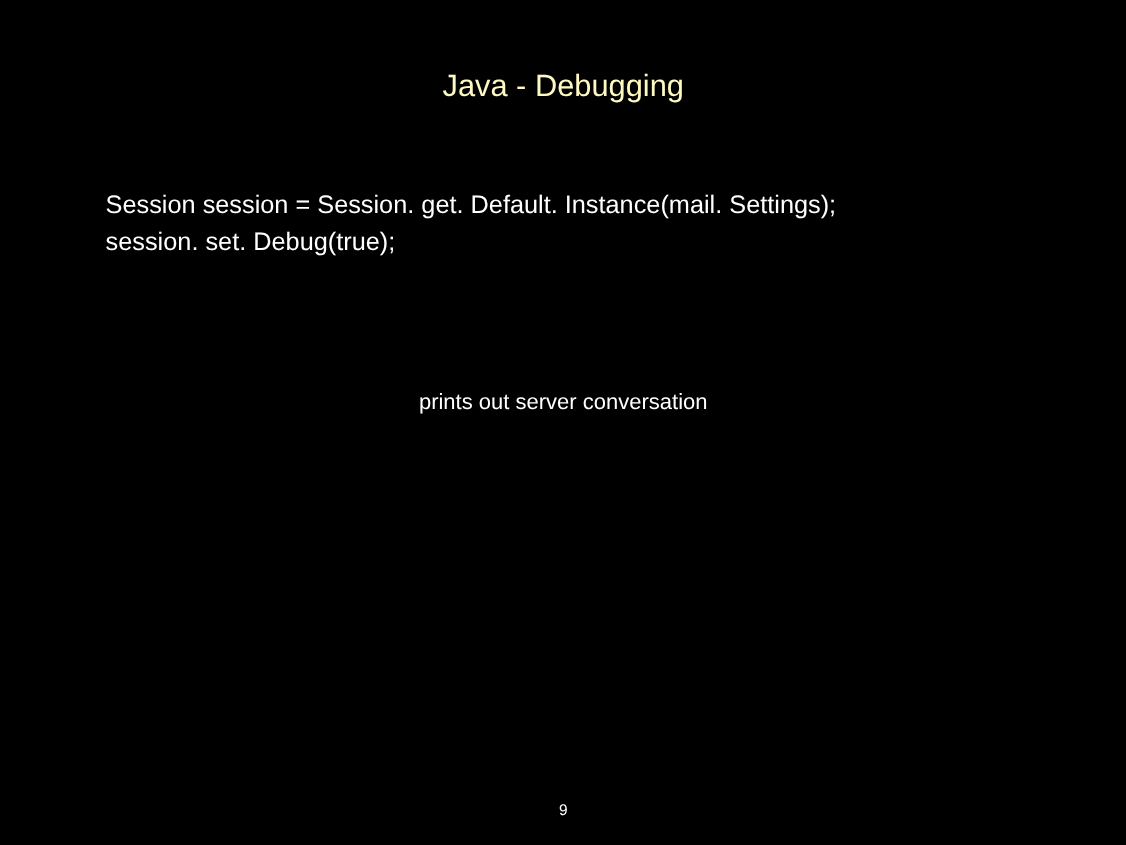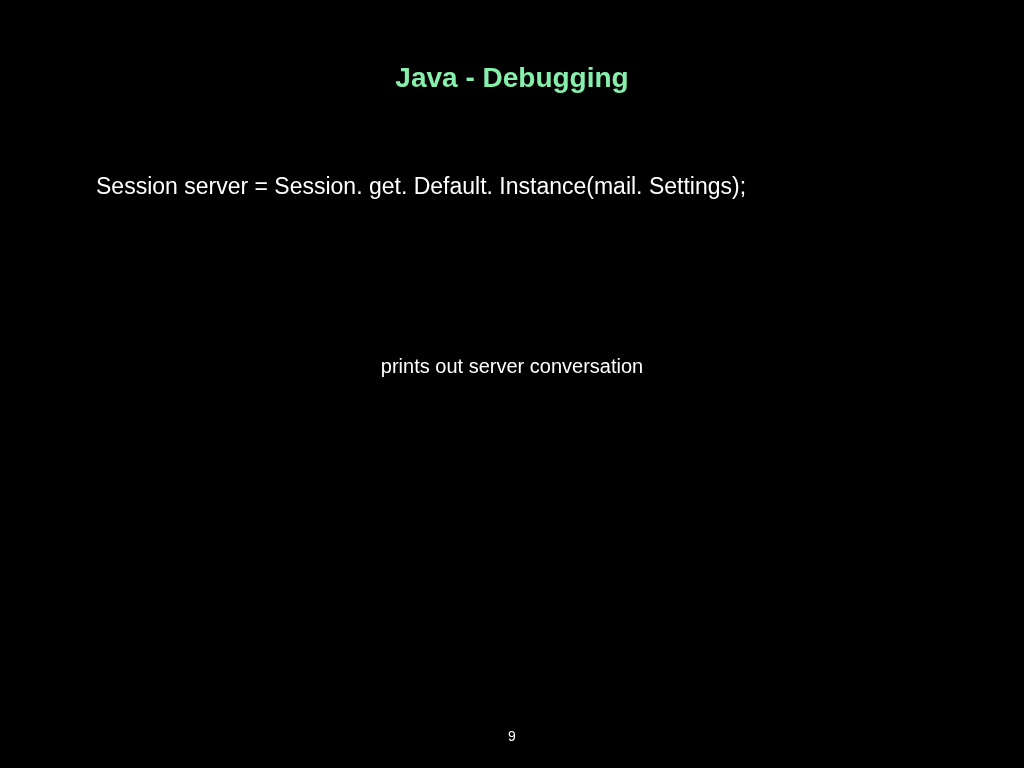--- a/index.html
+++ b/index.html
@@ -9,23 +9,23 @@
     }
     body {
       width: 1024px;
       height: 768px;
       background-color: #000000;
       font-family: Arial, Helvetica, sans-serif;
       position: relative;
       overflow: hidden;
     }
     .slide-title {
-      color: #86efac;
+      color: #fef9c3;
       font-size: 28px;
-      font-weight: bold;
+      font-weight: normal;
       text-align: center;
       padding-top: 62px;
       width: 100%;
     }
     .code-block {
       position: absolute;
       top: 170px;
       left: 96px;
       color: #ffffff;
       font-size: 23px;
@@ -49,18 +49,19 @@
       color: #ffffff;
       font-size: 14px;
     }
   </style>
 </head>
 <body>
 
 <div class="slide-title">Java - Debugging</div>
 
 <div class="code-block">
-  <div>Session server = Session. get. Default. Instance(mail. Settings);</div>
+  <div>Session session = Session. get. Default. Instance(mail. Settings);</div>
+  <div>session. set. Debug(true);</div>
 </div>
 
 <div class="description">prints out server conversation</div>
 
 <div class="page-number">9</div>
 
 </body></html>

